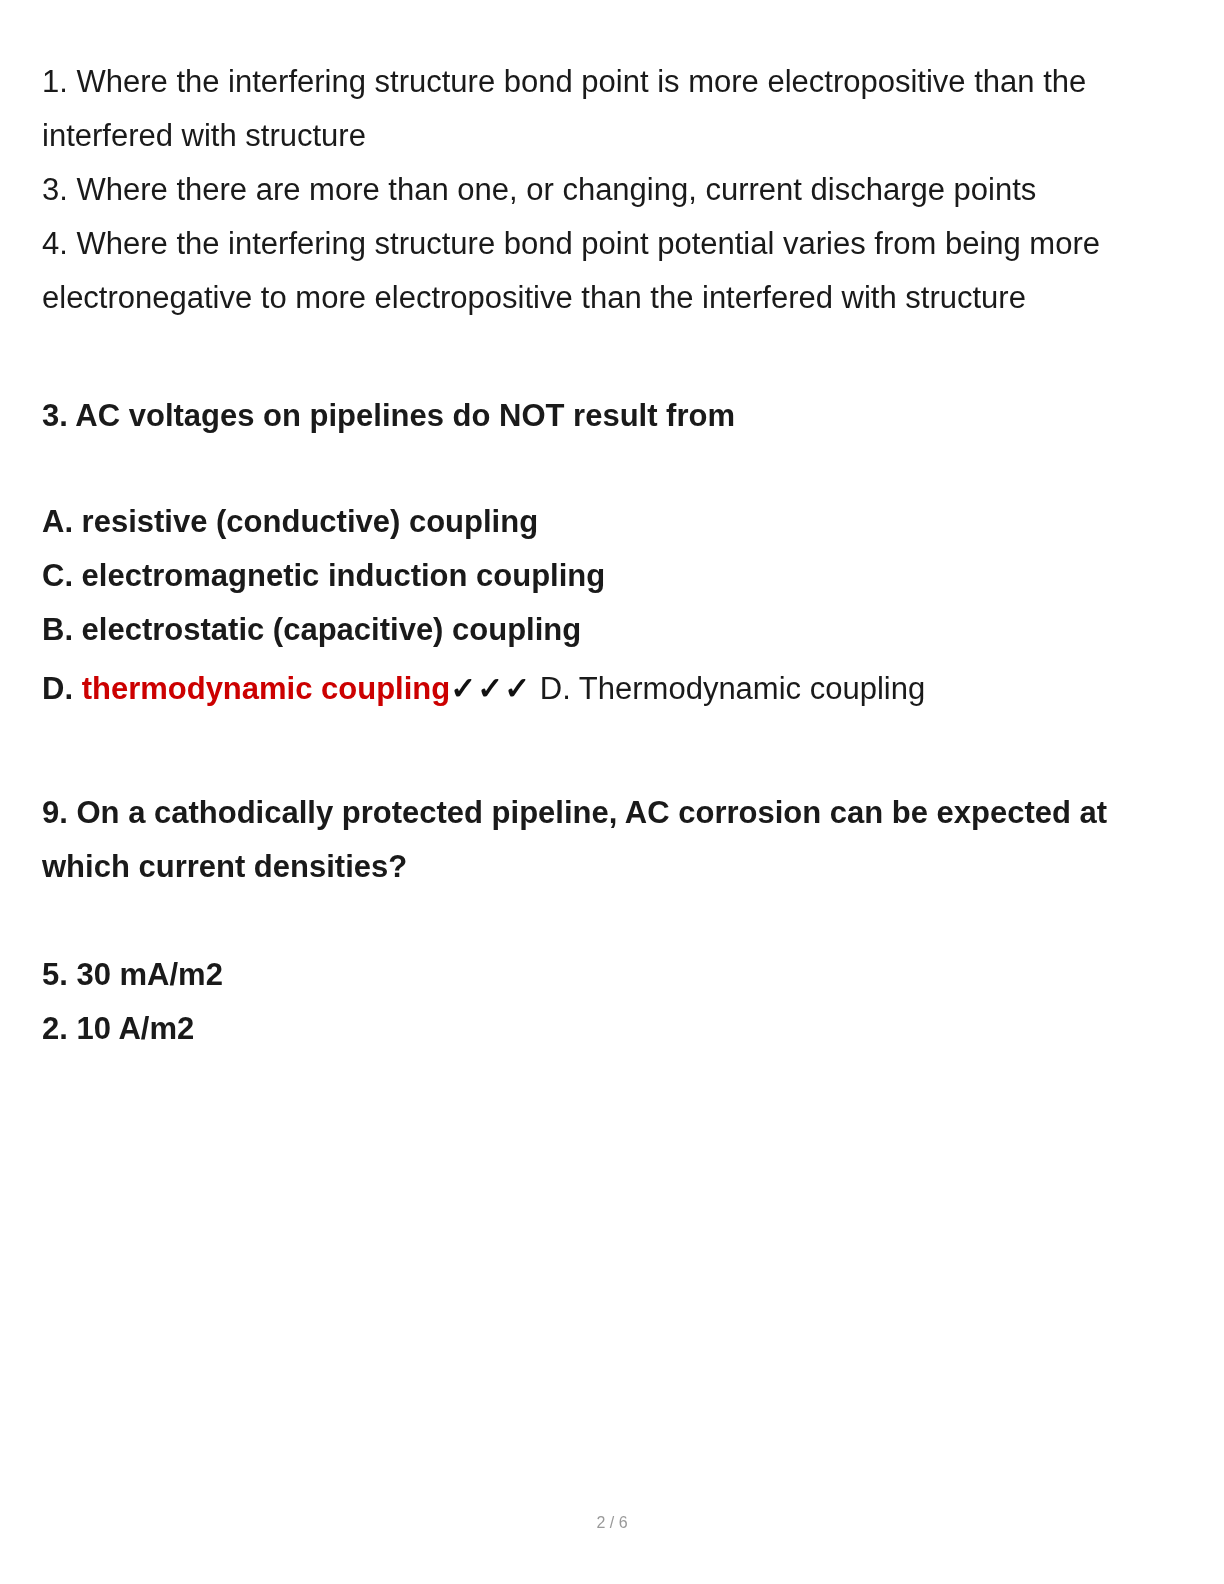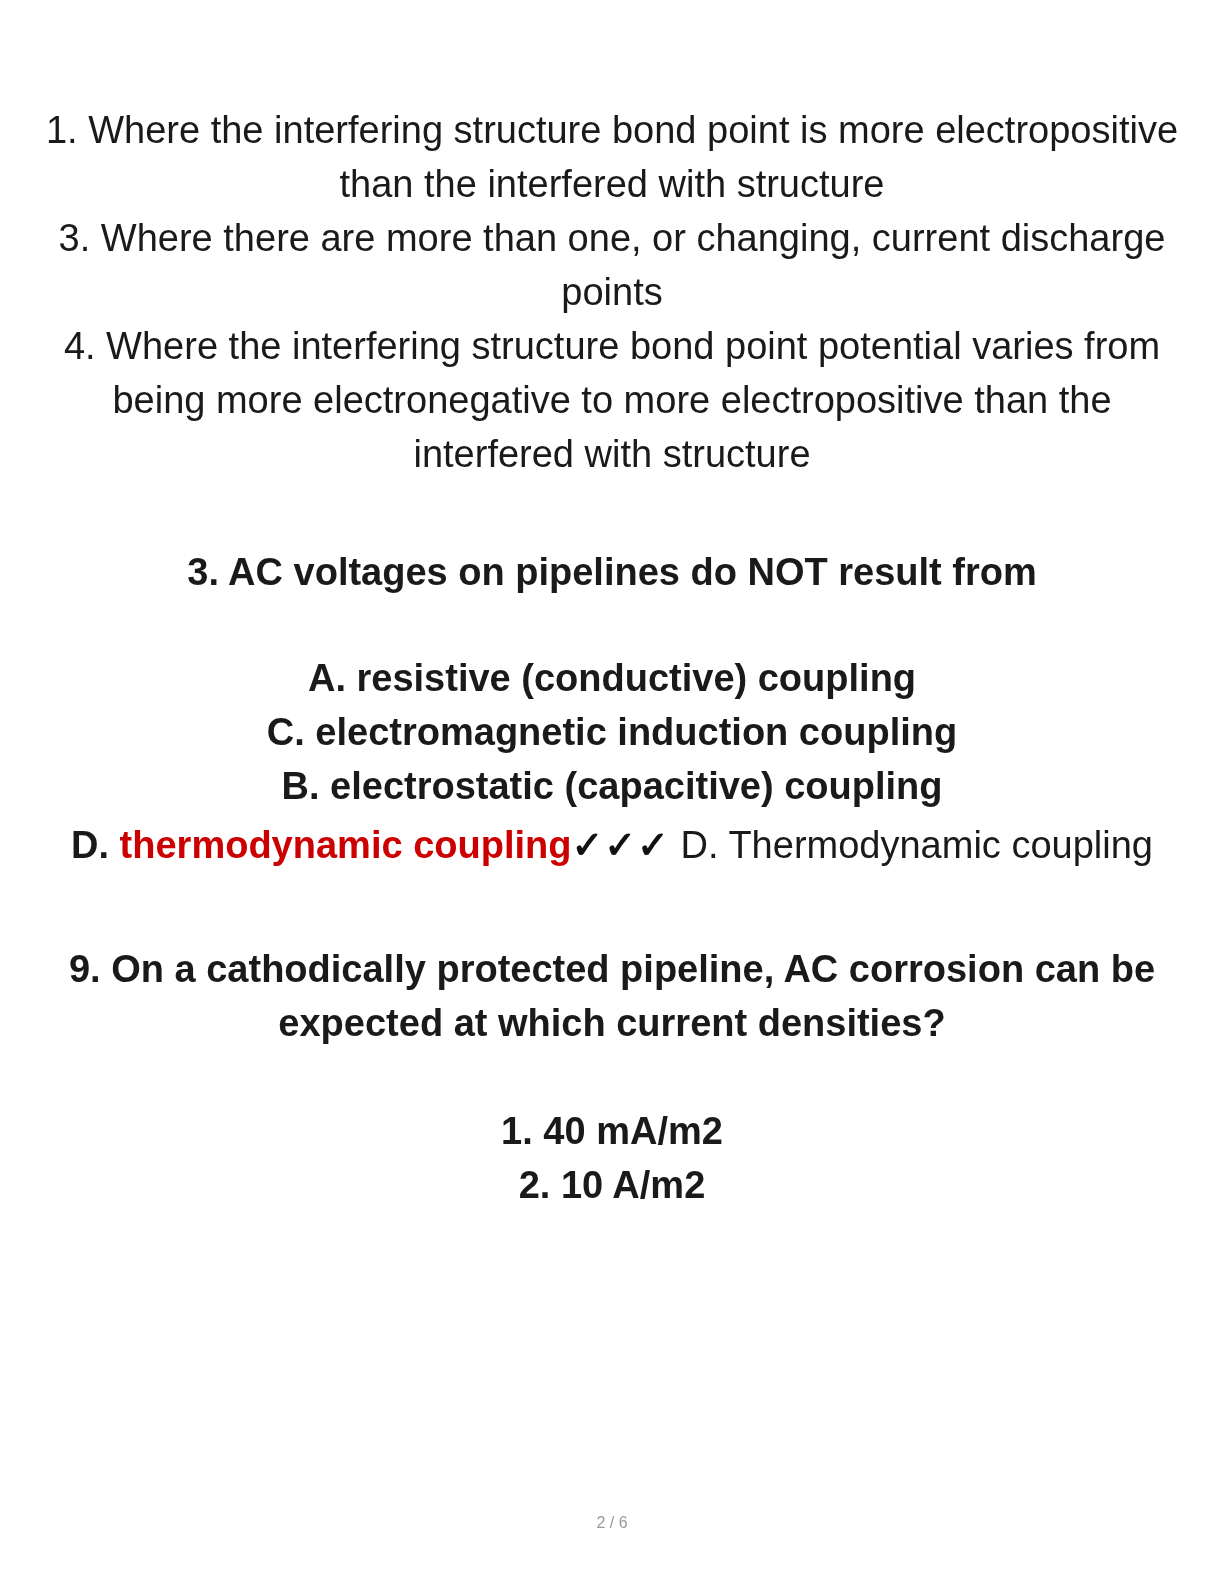--- a/index.html
+++ b/index.html
@@ -7,24 +7,23 @@
   body {
     width: 1224px;
     height: 1584px;
     background: #ffffff;
     font-family: "Liberation Sans", sans-serif;
     color: #1a1a1a;
     position: relative;
     overflow: hidden;
   }
   .page {
-    padding: 103px 42px 0 42px;
-    font-size: 38px;
+    padding: 55px 42px 0 42px;
+    font-size: 31px;
     line-height: 54px;
-    text-align: center;
   }
   .para { margin: 0; }
   .bold { font-weight: bold; }
   .red { color: #cc0000; }
   .checks {
     color: #111111;
     font-weight: bold;
     letter-spacing: 1px;
   }
   .q3-title { margin-top: 64px; }
@@ -60,19 +59,19 @@
   <div class="options">
     <p class="option bold">A. resistive (conductive) coupling</p>
     <p class="option bold">C. electromagnetic induction coupling</p>
     <p class="option bold">B. electrostatic (capacitive) coupling</p>
     <p class="option option-d"><span class="bold">D. </span><span class="bold red">thermodynamic coupling</span><span class="checks">✓✓✓</span><span> D. Thermodynamic coupling</span></p>
   </div>
 
   <p class="para bold q4-title">9. On a cathodically protected pipeline, AC corrosion can be expected at which current densities?</p>
 
   <div class="q4-items">
-    <p class="q4-item bold">1. 40 mA/m2</p>
+    <p class="q4-item bold">5. 30 mA/m2</p>
     <p class="q4-item bold">2. 10 A/m2</p>
   </div>
 
 </div>
 
 <div class="footer">2 / 6</div>
 
 </body></html>

